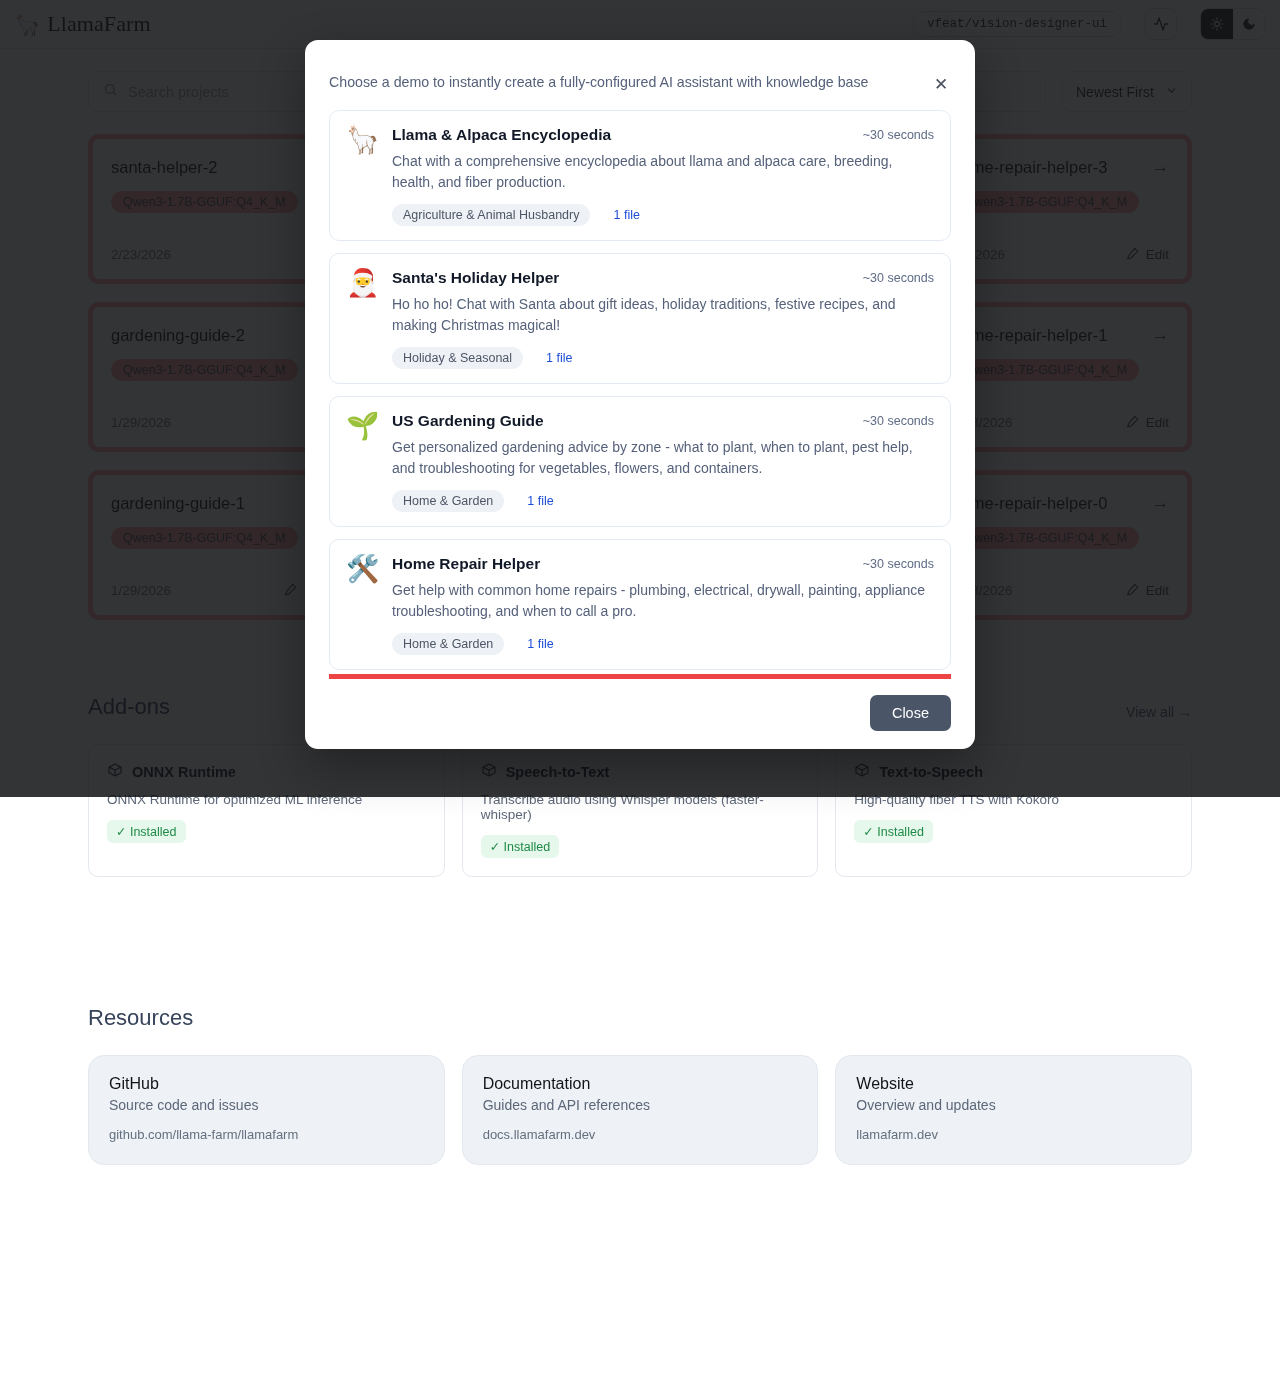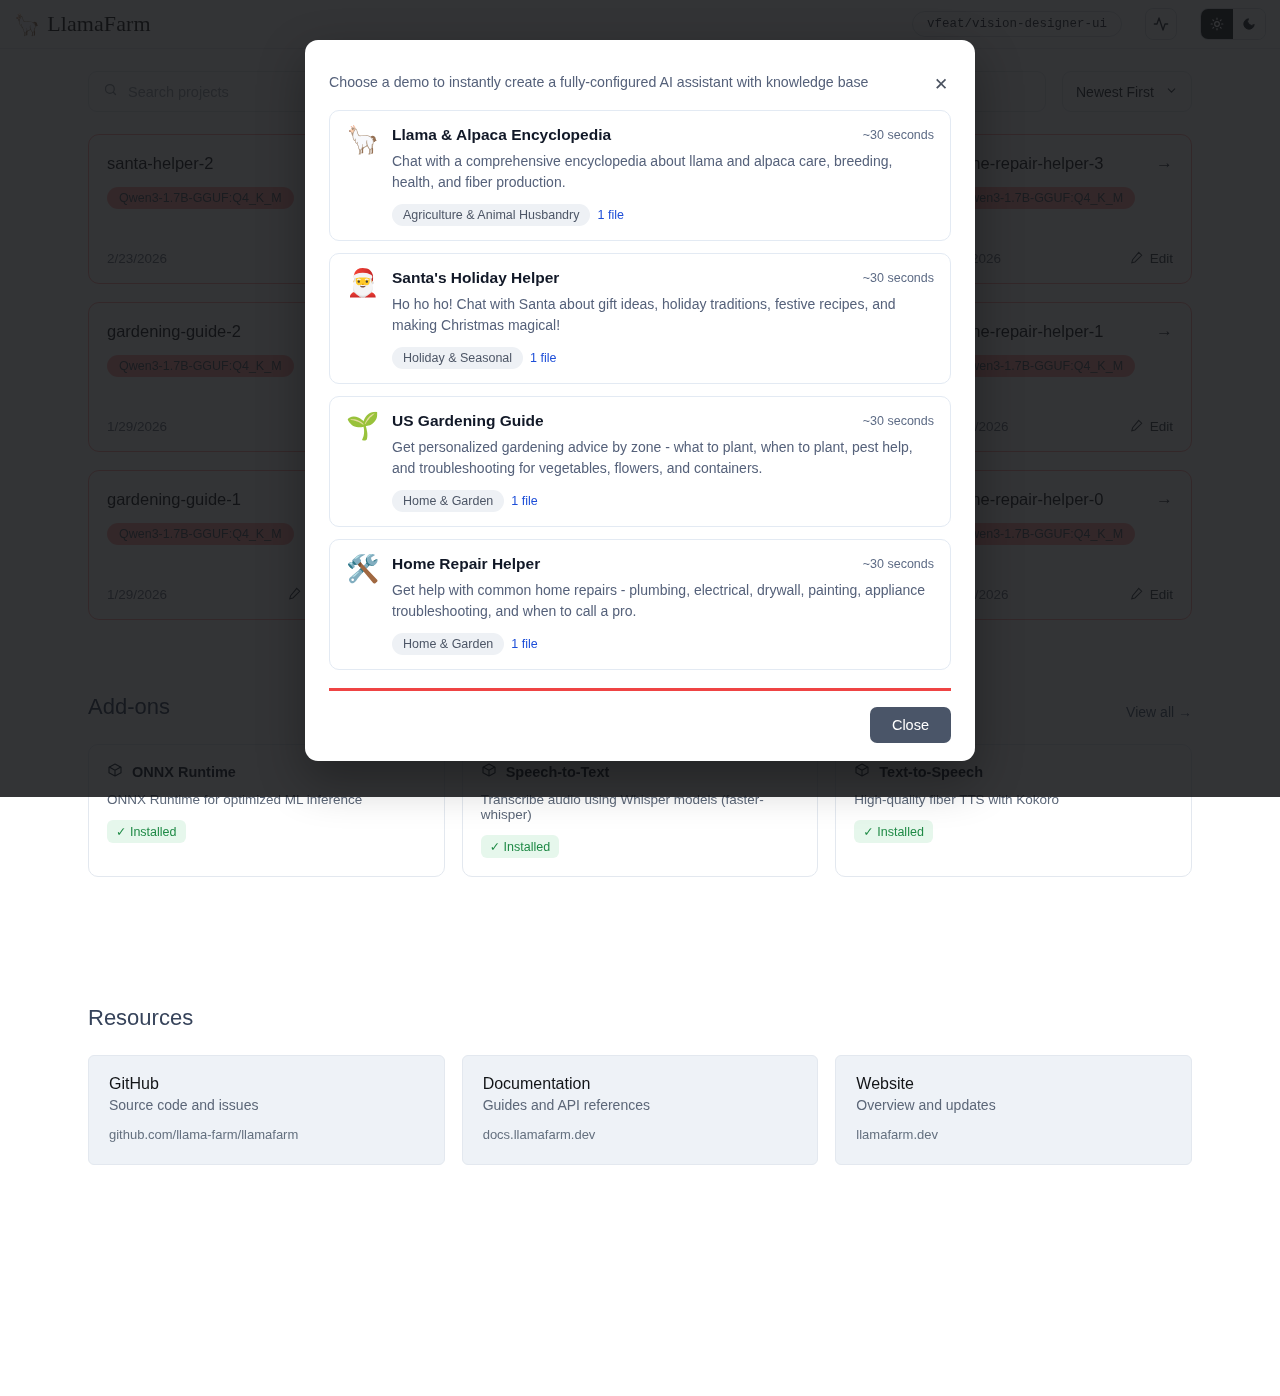--- a/index.html
+++ b/index.html
@@ -55,21 +55,21 @@
     width:130px; height:41px; border:1px solid #e2e5ea; border-radius:9px;
     display:flex; align-items:center; justify-content:space-between;
     padding: 0 13px; font-size:14px; color:#2a2f37; background:#fff;
   }
 
   
   .proj-grid {
     display:grid; grid-template-columns: repeat(4, 1fr); gap: 18px; margin-top: 22px;
   }
   .proj-card {
-    border:1px solid #fca5a5; border-radius:11px; background:#fff;
+    border:5px solid #fca5a5; border-radius:11px; background:#fff;
     padding: 18px 18px 0 18px; height: 150px; display:flex; flex-direction:column;
   }
   .proj-card-head { display:flex; align-items:center; justify-content:space-between; }
   .proj-name { font-size:16.5px; color:#15181d; }
   .proj-arrow { font-size:17px; color:#39404a; }
   .proj-model {
     margin-top: 14px; align-self:flex-start;
     background:#fca5a5; border-radius:999px; padding:4px 12px;
     font-size:12.5px; color:#4b5462;
   }
@@ -86,21 +86,21 @@
   .addon-grid { display:grid; grid-template-columns: repeat(3, 1fr); gap:17px; margin-top:24px; }
   .addon-card { border:1px solid #e3e8ef; border-radius:10px; background:#fff; padding:17px 18px 18px 18px; }
   .addon-title { display:flex; align-items:center; gap:9px; font-size:14.5px; font-weight:bold; color:#111827; }
   .addon-desc { margin-top:11px; font-size:13.5px; color:#5c6778; }
   .badge-installed {
     margin-top:13px; display:inline-flex; align-items:center; gap:5px;
     background:#e6f7ec; color:#1f8a46; border-radius:6px; padding:4px 9px; font-size:12.5px;
   }
 
   .res-grid { display:grid; grid-template-columns: repeat(3, 1fr); gap:17px; margin-top:24px; }
-  .res-card { background:#eef2f7; border:1px solid #e3e8ef; border-radius:6px; padding:19px 4px 22px 20px; }
+  .res-card { background:#eef2f7; border:1px solid #e3e8ef; border-radius:16px; padding:19px 4px 22px 20px; }
   .res-title { font-size:16px; color:#121417; }
   .res-sub { margin-top:4px; font-size:14px; color:#5c6778; }
   .res-url { margin-top:14px; font-size:13px; color:#64707f; }
 
   
   .overlay {
     position:absolute; left:0; top:0; width:1280px; height:797px;
     background: rgba(18,19,21,0.86);
   }
 
@@ -122,25 +122,25 @@
   .demo-card {
     border:1px solid #e3eaf3; border-radius:10px; background:#fff;
     padding: 15px 16px 14px 16px; display:flex; gap:14px;
   }
   .demo-emoji { font-size:27px; line-height:1.05; flex:0 0 auto; width:32px; text-align:center; }
   .demo-body { flex:1; min-width:0; }
   .demo-top { display:flex; align-items:flex-start; justify-content:space-between; gap:12px; }
   .demo-name { font-size:15.5px; font-weight:bold; color:#111827; }
   .demo-time { font-size:12.5px; color:#5d6b85; white-space:nowrap; padding-top:2px; }
   .demo-desc { margin-top:7px; font-size:14px; line-height:1.5; color:#55617a; }
-  .demo-meta { margin-top:11px; display:flex; align-items:center; gap:7px; }
+  .demo-meta { margin-top:11px; display:flex; align-items:center; gap:23px; }
   .demo-tag { background:#eef1f5; color:#4d5666; border-radius:999px; padding:4px 11px; font-size:12.5px; }
   .demo-files { font-size:12.5px; color:#1d4ed8; }
   .modal-foot {
-    margin-top:18px; border-top:3px solid #ef4444;
+    margin-top:4px; border-top:5px solid #ef4444;
     padding: 16px 0 18px 0; display:flex; justify-content:flex-end;
   }
   .btn-close {
     background:#4a5568; color:#fff; border:none; border-radius:7px;
     padding: 10px 22px; font-size:14.5px;
   }
 </style>
 </head>
 <body>
 

